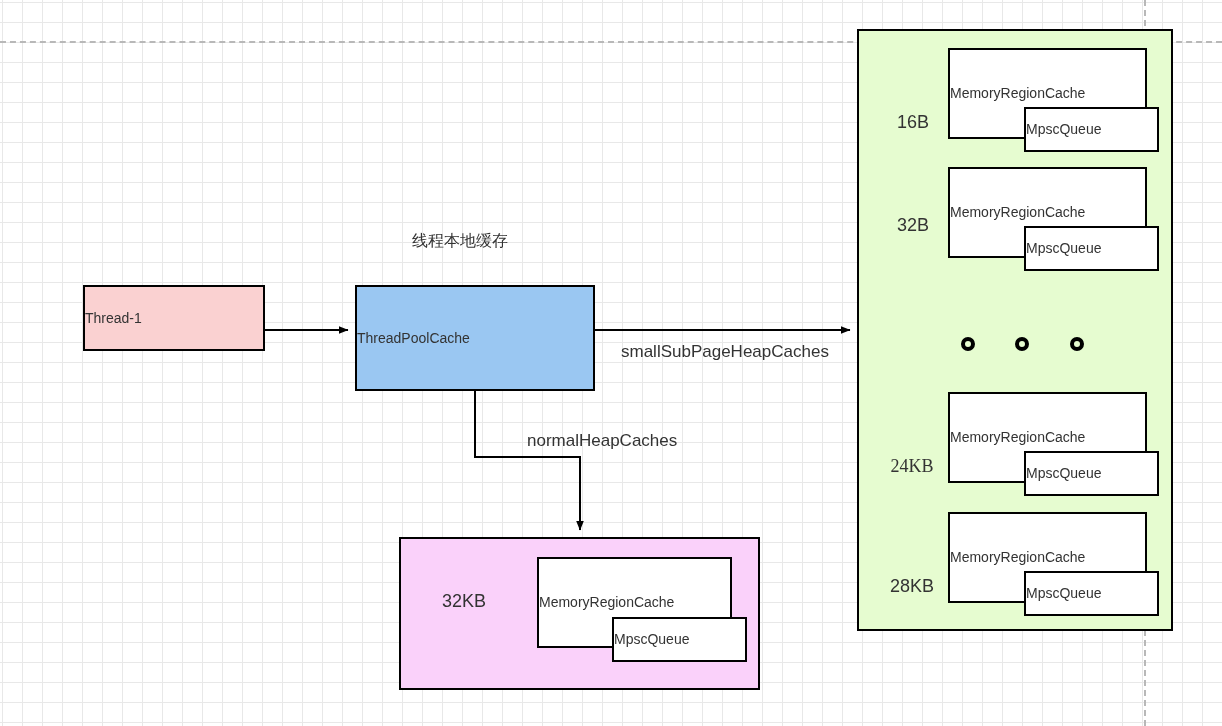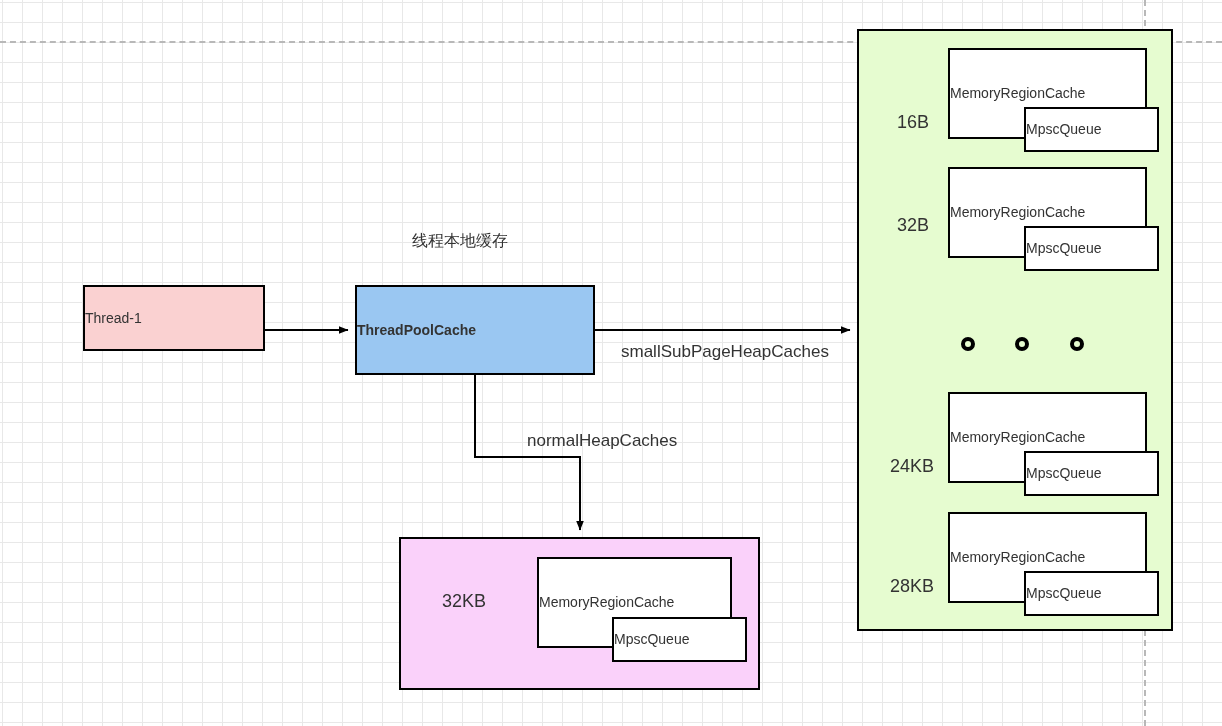--- a/index.html
+++ b/index.html
@@ -117,21 +117,21 @@
 
     <path d="M475,375 L475,457 L580,457 L580,530" stroke="#000000" stroke-width="2" fill="none" marker-end="url(#arrow)"></path>
   </svg>
 
   <div class="cn-label" style="left:412px; top:231px;">线程本地缓存</div>
 
   <div class="node thread" style="left:39px; top:285px; width:182px; height:66px;margin-left:44px;">
     <span>Thread-1</span>
   </div>
 
-  <div class="node pool" style="left:355px; top:285px; width:240px; height:90px;font-weight:bold;">
+  <div class="node pool" style="left:355px; top:285px; width:240px; height:106px;">
     <span>ThreadPoolCache</span>
   </div>
 
   <div class="edge-label" style="left:621px; top:307px;margin-top:35px;">smallSubPageHeapCaches</div>
 
   <div class="edge-label" style="left:527px; top:431px;text-align:center;">normalHeapCaches</div>
 
   <div class="group-box group-green" style="left:857px; top:29px; width:316px; height:602px;">
 
     <div class="size-label" style="left:16px; top:81px; width:76px;">16B</div>
@@ -147,21 +147,21 @@
       <span>MemoryRegionCache</span>
     </div>
     <div class="node white" style="left:165px; top:195px; width:135px; height:45px;">
       <span>MpscQueue</span>
     </div>
 
     <div class="dot" style="left:102px; top:306px;"></div>
     <div class="dot" style="left:156px; top:306px;"></div>
     <div class="dot" style="left:211px; top:306px;"></div>
 
-    <div class="size-label" style="left:8px; top:425px; width:90px;">24KB</div>
+    <div class="size-label" style="left:8px; top:425px; width:90px;font-family:Liberation Serif, serif;">24KB</div>
     <div class="node white" style="left:89px; top:361px; width:199px; height:91px;">
       <span>MemoryRegionCache</span>
     </div>
     <div class="node white" style="left:165px; top:420px; width:135px; height:45px;">
       <span>MpscQueue</span>
     </div>
 
     <div class="size-label" style="left:8px; top:545px; width:90px;text-align:center;">28KB</div>
     <div class="node white" style="left:89px; top:481px; width:199px; height:91px;">
       <span>MemoryRegionCache</span>

